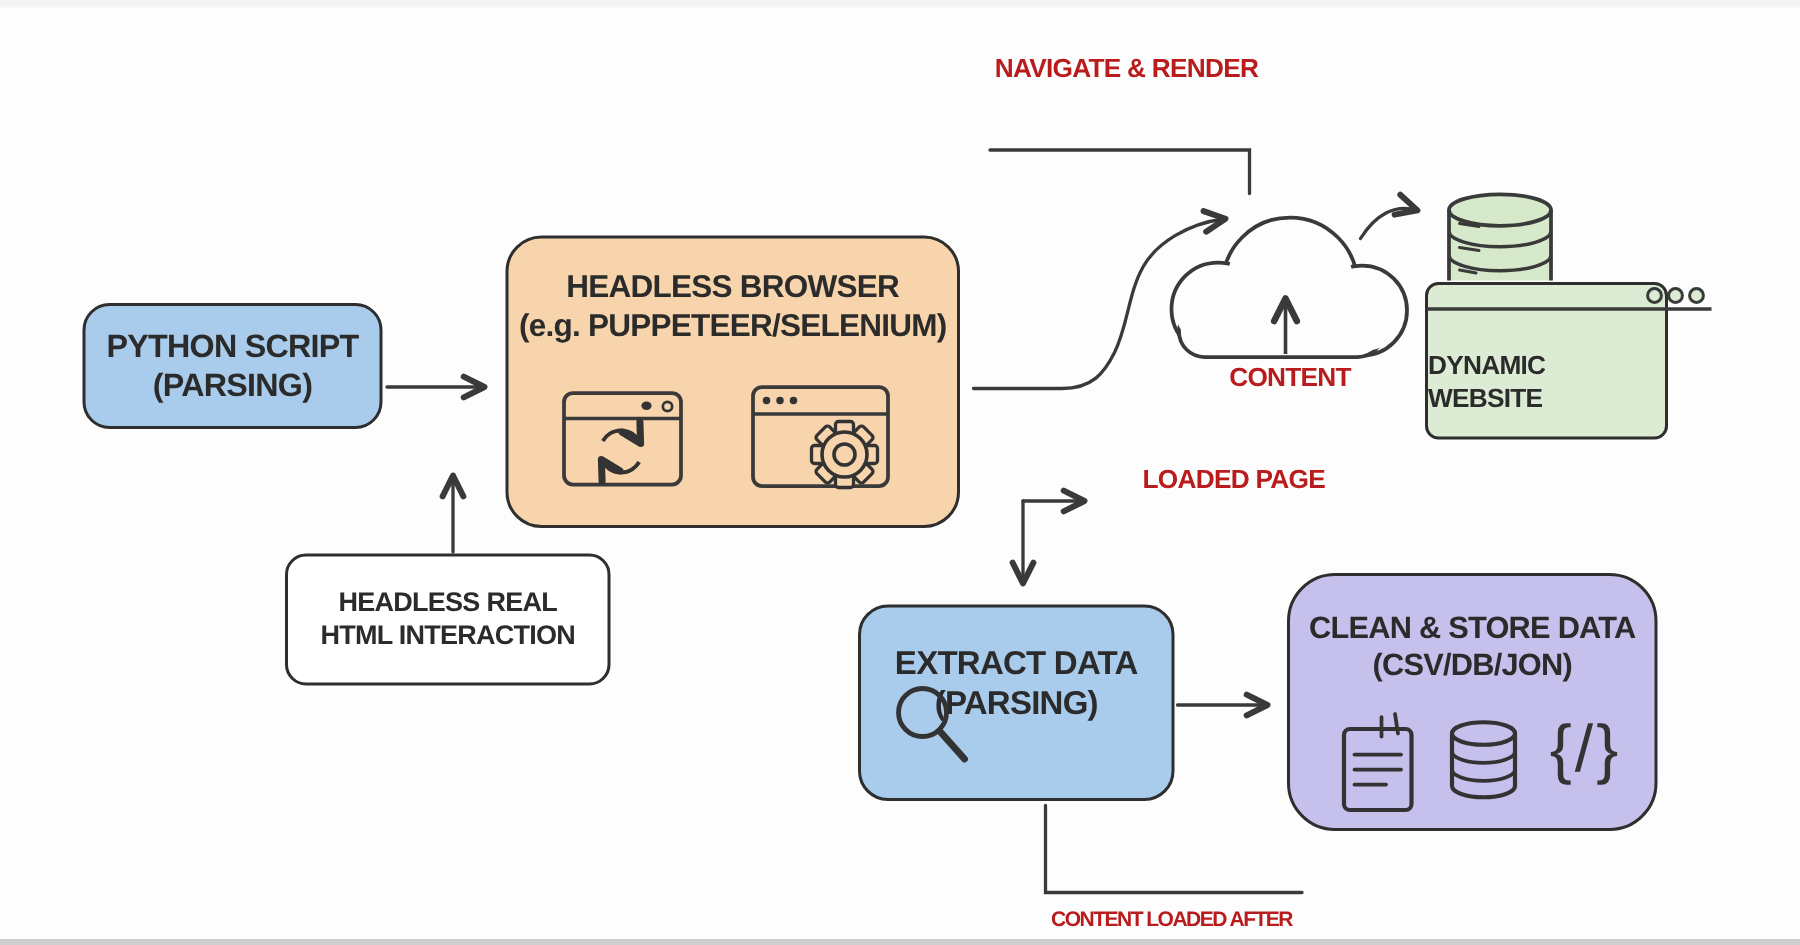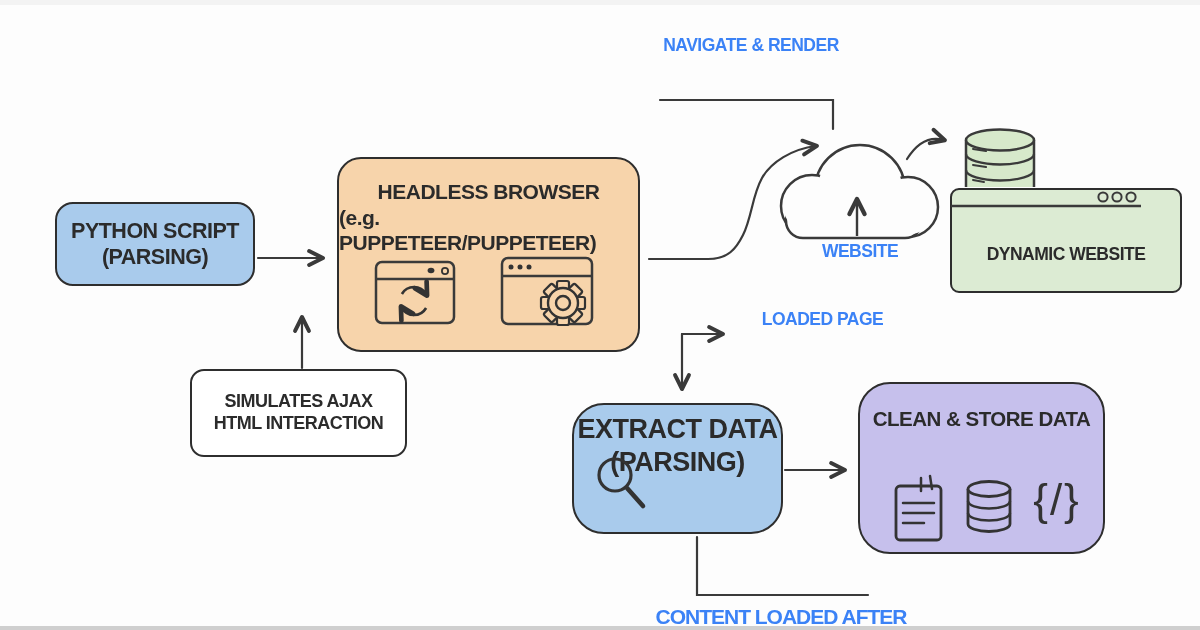--- a/index.html
+++ b/index.html
@@ -11,76 +11,77 @@
 
   .node{position:absolute;box-sizing:border-box;border:2.5px solid #2e2e2e;
         display:flex;flex-direction:column;align-items:center;color:#2b2b2b;
         font-weight:bold;text-align:left;letter-spacing:-0.5px;line-height:1.22;}
   .n-python{left:55px;top:202px;width:200px;height:84px;border-radius:18px;
             justify-content:center;font-size:21.5px;}
   .n-headless{left:337px;top:157px;width:303px;height:195px;border-radius:24px;
               padding-top:20px;font-size:21px;}
   .n-sim{left:190px;top:369px;width:217px;height:88px;border-radius:14px;
          border-width:2.2px;justify-content:center;font-size:18px;background:#fff;}
-  .n-extract{left:572px;top:403px;width:211px;height:131px;border-radius:32px;
-             padding-top:8px;font-size:27px;}
+  .n-extract{left:572px;top:403px;width:211px;height:131px;border-radius:20px;
+             padding-top:24px;font-size:22px;}
   .n-clean{left:858px;top:382px;width:247px;height:172px;border-radius:32px;
            padding-top:22px;font-size:20.5px;}
-  .n-web{left:950px;top:188px;width:232px;height:105px;border-radius:9px;
+  .n-web{left:950px;top:188px;width:162px;height:105px;border-radius:9px;
          padding-top:28px;font-size:17.5px;justify-content:center;}
 
-  .lbl{position:absolute;color:#3b82f6;font-weight:bold;text-align:center;
+  .lbl{position:absolute;color:#b91c1c;font-weight:bold;text-align:center;
        letter-spacing:-0.5px;line-height:1.26;}
   .l-navigate{left:620px;top:34px;width:262px;font-size:17.5px;}
   .l-internet{left:800px;top:240px;width:120px;font-size:17.5px;}
   .l-loaded{left:710px;top:308px;width:225px;font-size:17.5px;}
-  .l-content{left:640px;top:604px;width:282px;font-size:21px;letter-spacing:-1px;}
+  .l-content{left:640px;top:604px;width:282px;font-size:14px;letter-spacing:-1px;}
   .l-braces{left:1026px;top:472px;width:62px;font-size:44px;font-weight:normal;
             color:#333;letter-spacing:2px;text-align:center;}
 
   svg.overlay{position:absolute;left:0;top:0;width:1200px;height:630px;pointer-events:none;}
 </style>
 </head>
 <body>
 
 <div class="stage">
   <div class="edge-top"></div>
 
   <div class="node n-python" style="background: rgb(169, 203, 236);">
     <span>PYTHON SCRIPT</span>
     <span>(PARSING)</span>
   </div>
 
   <div class="node n-headless" style="background: rgb(247, 212, 171);">
     <span>HEADLESS BROWSER</span>
-    <span>(e.g. PUPPETEER/PUPPETEER)</span>
+    <span>(e.g. PUPPETEER/SELENIUM)</span>
   </div>
 
   <div class="node n-sim">
-    <span>SIMULATES AJAX</span>
+    <span>HEADLESS REAL</span>
     <span>HTML INTERACTION</span>
   </div>
 
   <div class="node n-web" style="background: rgb(220, 235, 211);">
     <span>DYNAMIC WEBSITE</span>
   </div>
 
   <div class="node n-extract" style="background: rgb(169, 203, 236);">
     <span>EXTRACT DATA</span>
     <span>(PARSING)</span>
   </div>
 
   <div class="node n-clean" style="background: rgb(198, 192, 236);">
     <span>CLEAN &amp; STORE DATA</span>
+    <span>(CSV/DB/JON)</span>
   </div>
 
   <div class="lbl l-navigate">
     <div>NAVIGATE &amp; RENDER</div>
   </div>
-  <div class="lbl l-internet">WEBSITE</div>
+  <div class="lbl l-internet">CONTENT</div>
   <div class="lbl l-loaded">
     <div>LOADED PAGE</div>
   </div>
   <div class="lbl l-content">CONTENT LOADED AFTER</div>
   <div class="lbl l-braces">{/}</div>
 
   <svg class="overlay" viewBox="0 0 1200 630">
     <defs>
       <marker id="arw" viewBox="0 0 10 10" refX="8" refY="5" markerWidth="9" markerHeight="9" orient="auto-start-reverse">
         <path d="M1.5,1.5 L8.5,5 L1.5,8.5" fill="none" stroke="#3a3a3a" stroke-width="2" stroke-linecap="round" stroke-linejoin="round"></path>

